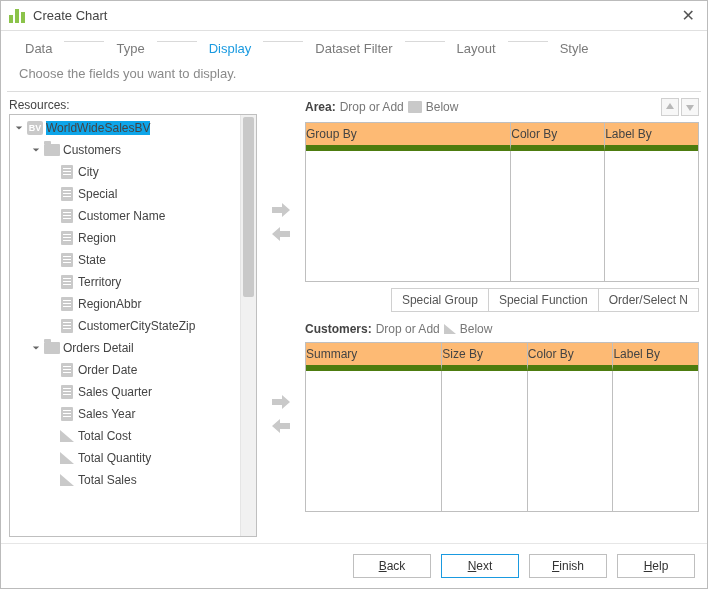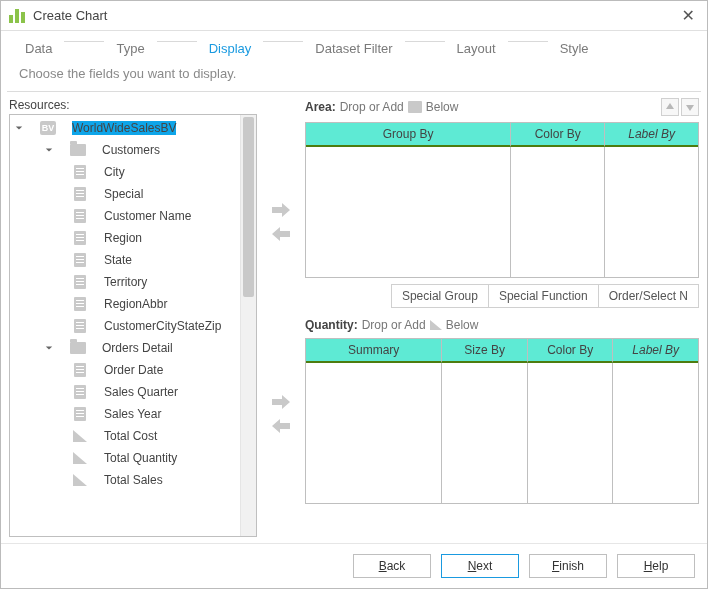--- a/index.html
+++ b/index.html
@@ -83,21 +83,21 @@
     position: absolute;
     left: 2px; right: 2px; top: 2px;
     height: 180px;
     background: #c9c9c9;
     border-radius: 2px;
   }
   .tree-row {
     display: flex;
     align-items: center;
     height: 22px;
-    gap: 16px;
+    gap: 3px;
     padding-left: 4px;
     white-space: nowrap;
   }
   .caret {
     width: 10px; height: 10px;
     display: inline-flex; align-items: center; justify-content: center;
     color: #666;
   }
   .caret svg { width: 8px; height: 8px;}
   .indent { display:inline-block; }
@@ -128,23 +128,23 @@
   .area-header { display:flex; align-items:center; gap:4px; color:#444;}
   .area-header .hint { color:#777;}
   .below-icon { width:14px; height:12px; background:#c9c9c9; border-radius:1px;}
   .below-tri { width:0; height:0; border-left:12px solid #c9c9c9; border-top:10px solid transparent;}
   .nav-arrows { margin-left:auto; display:flex; gap:2px;}
   .nav-btn { width:18px; height:18px; border:1px solid #d0d0d0; display:flex; align-items:center; justify-content:center; background:#f7f7f7;}
   .nav-btn svg { fill:#b8b8b8;}
 
   .area-table { border:1px solid #bfbfbf; display:flex; flex-direction:column;}
   .area-cols { display:flex; }
-  .area-col-head { border-bottom:2px solid #4d7c0f; text-align:center; padding:4px 0; color:#444; background:#5eead4;}
+  .area-col-head { border-bottom:6px solid #4d7c0f; text-align:left; padding:4px 0; color:#444; background:#fdba74;}
   .area-col { border-right:1px solid #bfbfbf;}
-  .area-col:last-child{border-right:none;font-style:italic;}
+  .area-col:last-child{border-right:none;}
   .area-body { display:flex; }
   .area-body .cell { border-right:1px solid #bfbfbf;}
   .area-body .cell:last-child{border-right:none;}
   .area1 .area-body { height: 130px;}
   .area2 .area-body { height: 140px;}
 
   .area-btns { display:flex; justify-content:flex-end; }
   .area-btns button {
     border:1px solid #d0d0d0;
     background:#fff;
@@ -412,21 +412,21 @@
         <div class="cell" style="flex:1"></div>
       </div>
     </div>
     <div class="area-btns">
       <button>Special Group</button>
       <button>Special Function</button>
       <button>Order/Select N</button>
     </div>
 
     <div class="area-header" style="margin-top:4px">
-      <b>Quantity:</b>
+      <b>Customers:</b>
       <span class="hint">Drop or Add</span>
       <span class="below-tri"></span>
       <span class="hint">Below</span>
     </div>
     <div class="area-table area2">
       <div class="area-cols">
         <div class="area-col area-col-head" style="flex:1.6">Summary</div>
         <div class="area-col area-col-head" style="flex:1">Size By</div>
         <div class="area-col area-col-head" style="flex:1">Color By</div>
         <div class="area-col area-col-head" style="flex:1">Label By</div>

